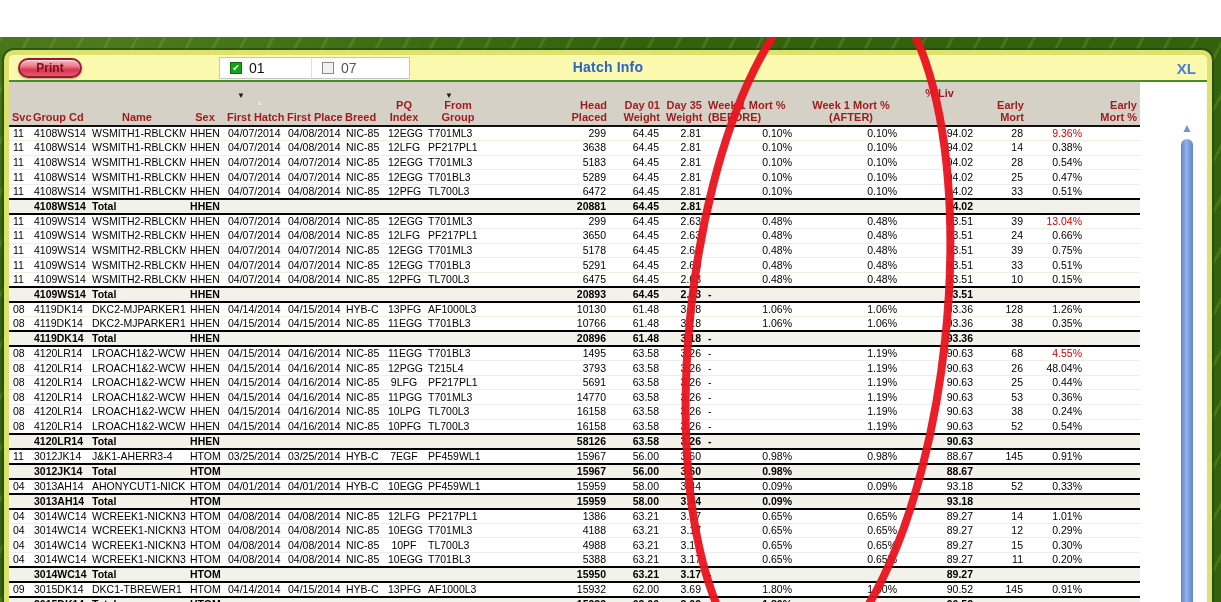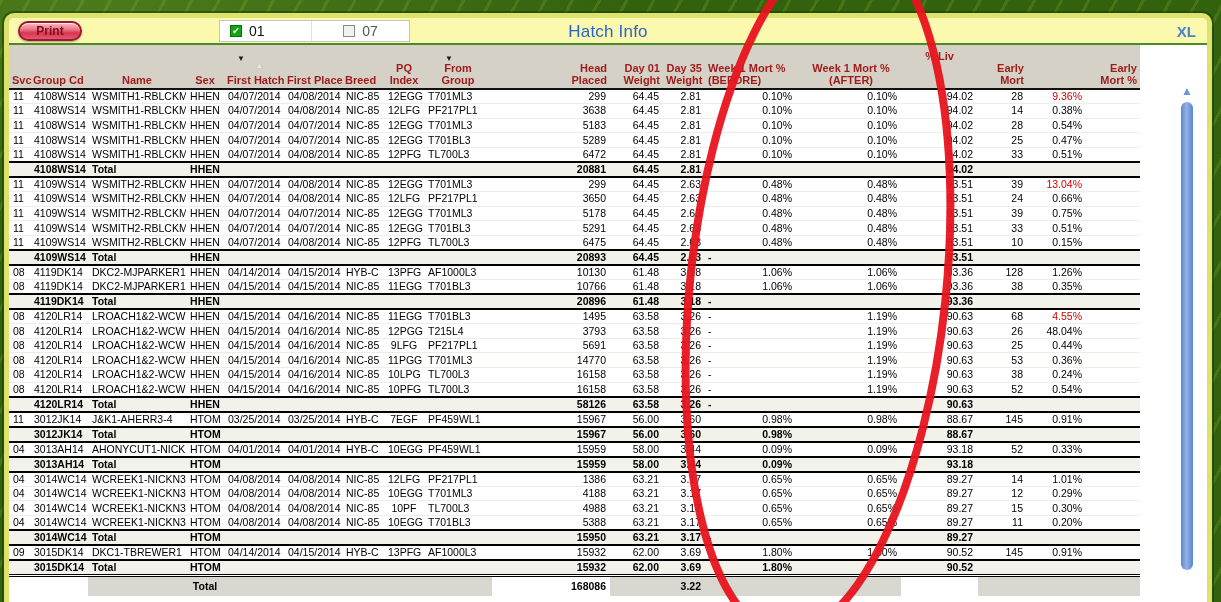--- a/index.html
+++ b/index.html
@@ -3,45 +3,45 @@
 <meta charset="utf-8">
 <style>
   * { box-sizing: border-box; margin: 0; padding: 0; }
   html,body { width:1221px; height:602px; overflow:hidden; }
   body { position:relative; font-family:"Liberation Sans","DejaVu Sans",sans-serif; }
 
   .desktop { position:absolute; inset:0;
     background:
       repeating-linear-gradient(118deg, rgba(170,210,70,.16) 0 3px, rgba(0,0,0,0) 3px 24px),
       radial-gradient(ellipse 900px 400px at 8% 0%, rgba(190,230,90,.18), rgba(0,0,0,0) 60%),
-      #33620e; }
+      #33620e; margin-top: 37px; }
 
   .window { position:absolute; left:4px; top:13px; width:1208px; height:640px;
     background:#fff; border:5px solid #dde26c; border-bottom:none;
     border-radius:10px 10px 0 0; box-shadow:0 0 0 2px rgba(25,60,5,.55); }
 
   
   .toolbar { position:relative; height:27px; background:#fbf9ad; border-bottom:2px solid #4c8a28; border-radius:5px 5px 0 0; }
   .print-btn { position:absolute; left:9px; top:3px; width:64px; height:20px;
     border:2px solid #9c1734; border-radius:11px;
     background:linear-gradient(180deg,#f7b9bd 0%,#ee7d8b 38%,#d93550 62%,#e25a6e 100%);
     color:#7d0e20; font-weight:bold; font-size:12px; line-height:15px; text-align:center;
     font-family:"Liberation Sans",sans-serif; cursor:pointer;
     box-shadow:0 1px 2px rgba(0,0,0,.35), inset 0 1px 1px rgba(255,255,255,.7); }
   .check-panel { position:absolute; left:210px; top:2px; height:22px; display:flex;
     background:#fff; border:1px solid #c6c6c6; }
   .chk { display:flex; align-items:center; gap:7px; padding:0 10px; width:92px; border-right:1px solid #e0e0e0; }
-  .chk:last-child { border-right:none; width:97px;justify-content:center; }
+  .chk:last-child { border-right:none; width:97px; }
   .box { width:12px; height:12px; border:1px solid #8a8a8a; background:#f2f2f2;
     font-size:9px; line-height:11px; text-align:center; color:#fff; }
   .box.checked { background:#17a317; border-color:#0c6e0c; }
   .chk-label { font-size:14px; color:#111; }
   .chk-label.dim { color:#555; }
   .title { position:absolute; left:0; right:0; top:4px; text-align:center;
-    color:#2a63cc; font-weight:normal; font-size:17px; letter-spacing:.2px; }
+    color:#2a63cc; font-weight:bold; font-size:14px; letter-spacing:.2px; }
   .xl { position:absolute; right:11px; top:5px; color:#4a7fd6; font-weight:bold;
     font-size:15px; text-decoration:none; cursor:pointer; }
 
   
   .grid-area { position:relative; height:613px; background:#fff; }
   table { border-collapse:collapse; table-layout:fixed; width:1131px; }
   th { background:#d5d1c7; color:#9e1b1b; font-weight:bold; font-size:11px;
     height:44px; vertical-align:bottom; padding:2px 3px; white-space:nowrap;
     border-bottom:2px solid #111; line-height:12px; }
   th.vtop { vertical-align:top; padding-top:5px; }

